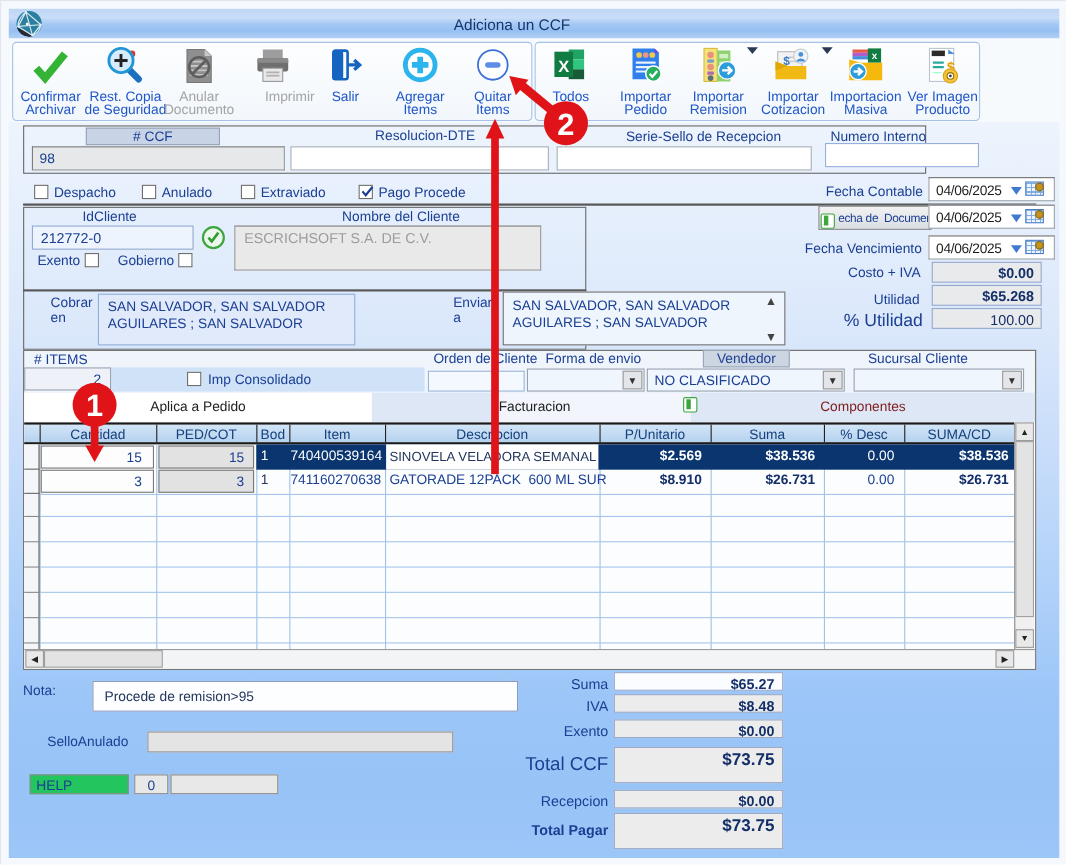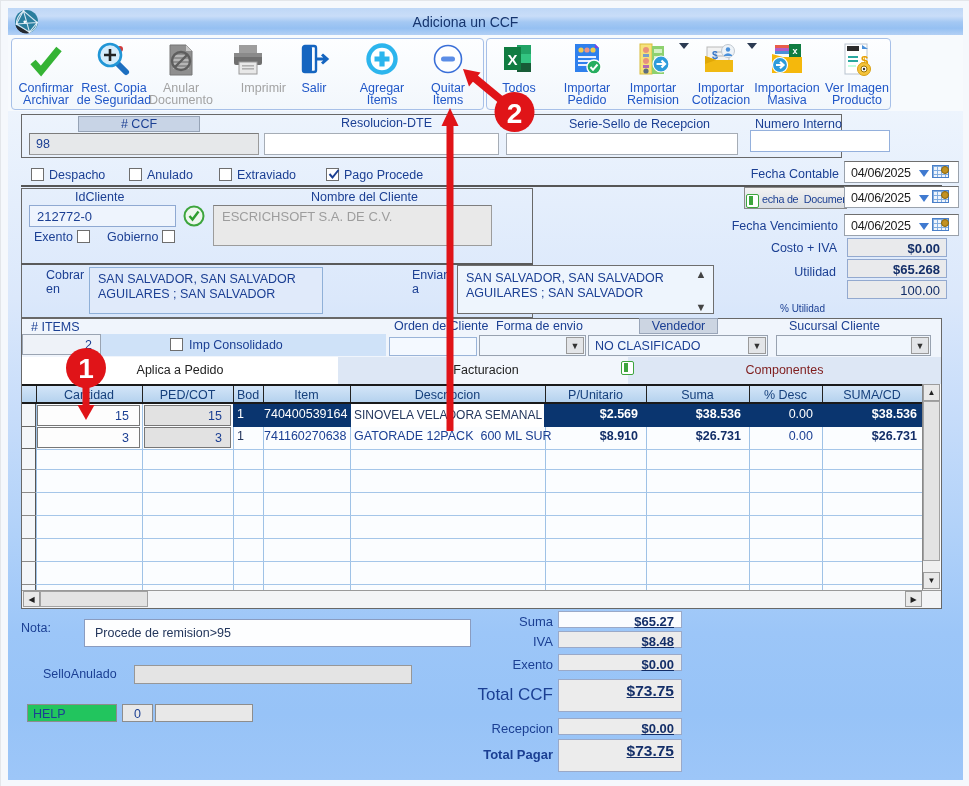--- a/index.html
+++ b/index.html
@@ -31,21 +31,21 @@
 .cal{width:17px;height:13px;background-color:#eef4fc;background-image:repeating-linear-gradient(90deg,rgba(125,170,222,.95) 0,rgba(125,170,222,.95) 1px,rgba(0,0,0,0) 1px,rgba(0,0,0,0) 4px),repeating-linear-gradient(rgba(125,170,222,.95) 0,rgba(125,170,222,.95) 1px,rgba(0,0,0,0) 1px,rgba(0,0,0,0) 4px);border:1px solid #4a7fc8;}
 .cal:after{content:"";position:absolute;right:-1px;top:0px;width:6px;height:6px;border-radius:50%;background:#c29122;border:1px solid #8a6508;}
 .moneybox{width:100px;height:19px;background:#e9eaec;border:1px solid #93a9cf;font-size:13px;color:#132e68;text-align:right;padding:2px 6px 0 0;}
 .bold{font-weight:bold;}
 .hc{position:absolute;top:387px;height:14px;text-align:center;font-size:12.5px;color:#16407c;}
 .hv{position:absolute;top:385px;width:1px;height:16px;background:#222;}
 .gv{position:absolute;top:403px;width:1px;height:186px;background:#9fc2e6;}
 .gh{position:absolute;left:21px;width:900px;height:1px;background:#a5c6e9;}
 .sbtn{background:#e9e9e9;border:1px solid #9c9c9c;font-size:8px;color:#222;text-align:center;line-height:15px;}
 .sumlab{width:132px;left:420px;text-align:right;font-size:13px;}
-.sumbox{left:557px;width:124px;height:17px;background:#ececec;border:1px solid #9aa9c8;text-align:right;font-size:13px;color:#132e68;padding:2px 7px 0 0;text-decoration:underline;}
+.sumbox{left:557px;width:154px;height:17px;background:#ececec;border:1px solid #9aa9c8;text-align:right;font-size:13px;color:#132e68;padding:2px 7px 0 0;}
 </style>
 </head>
 <body>
 <div id="win">
 <div class="abs" id="titlebar">
       <div class="abs" id="title">Adiciona un CCF</div>
     </div>
 <svg class="abs" style="left:13px;top:8px;" width="25" height="25" viewBox="0 0 25 25">
 <circle cx="12.5" cy="12.5" r="11.5" fill="#2a7e9e"></circle>
 <path d="M1.6 16.2 A11.5 11.5 0 0 0 16.5 23.7 L1.6 16.2 Z" fill="#252a31"></path>
@@ -274,21 +274,21 @@
 <div class="abs tri" style="left:918px;top:194px;"></div>
 <div class="abs cal" style="left:931px;top:189px;"></div>
 <div class="abs lbl" style="right:131px;top:218px;font-size:12.5px;">Fecha Vencimiento</div>
 <div class="abs datebox" style="left:843px;top:213px;">04/06/2025</div>
 <div class="abs tri" style="left:918px;top:222px;"></div>
 <div class="abs cal" style="left:931px;top:217px;"></div>
 <div class="abs lbl" style="right:132px;top:240px;font-size:12.5px;">Costo + IVA</div>
 <div class="abs moneybox bold" style="left:846px;top:237px;">$0.00</div>
 <div class="abs lbl" style="right:133px;top:264px;font-size:12.5px;">Utilidad</div>
 <div class="abs moneybox bold" style="left:846px;top:258px;">$65.268</div>
-<div class="abs lbl" style="right:144px;top:282px;font-size:10px;margin-top:20px;">% Utilidad</div>
+<div class="abs lbl" style="right:130px;top:282px;font-size:16px;">% Utilidad</div>
 <div class="abs moneybox" style="left:846px;top:279px;">100.00</div>
 
 <div class="abs" style="left:20px;top:317px;width:921px;height:291px;border:1px solid #686868;background:#f0f5fc;"></div>
 <div class="abs lbl" style="left:30px;top:319px;">#&nbsp;ITEMS</div>
 <div class="abs lbl" style="left:393px;top:318px;">Orden de Cliente</div>
 <div class="abs lbl" style="left:495px;top:318px;">Forma de envio</div>
 <div class="abs" style="left:638px;top:317px;width:79px;height:16px;background:#ccd5e2;border:1px solid #99a5b8;text-align:center;font-size:12.5px;color:#1b3f93;">Vendedor</div>
 <div class="abs lbl" style="left:788px;top:318px;">Sucursal Cliente</div>
 
 <div class="abs" style="left:100px;top:333px;width:285px;height:22px;background:#cfe2f8;"></div>

